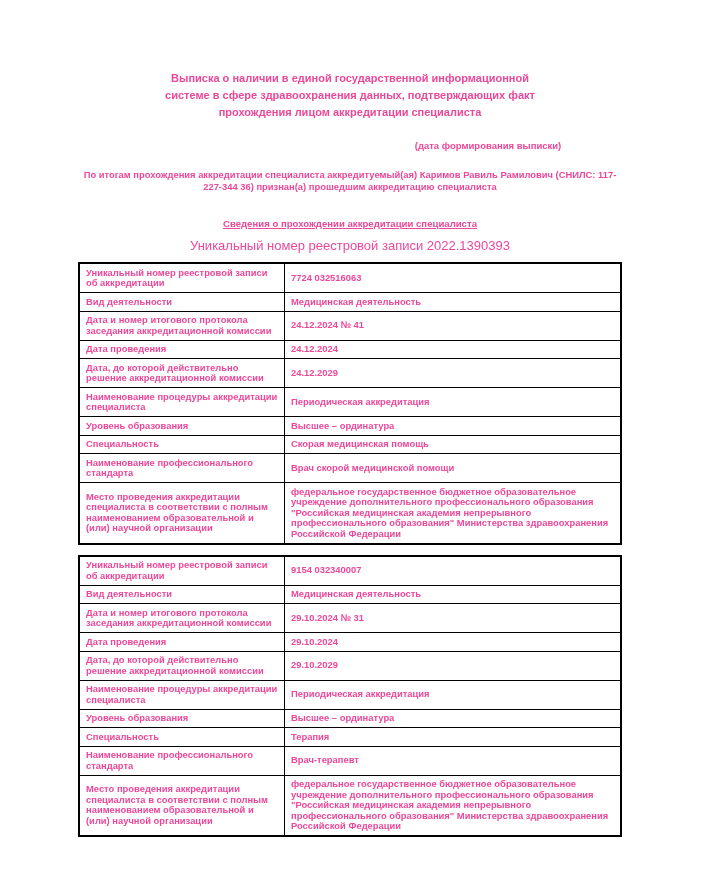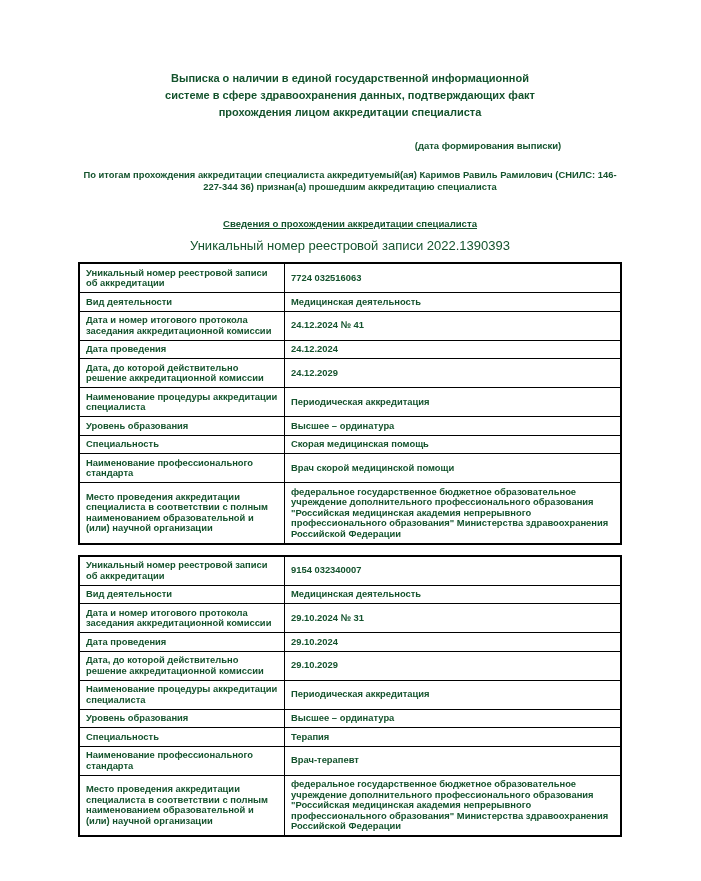--- a/index.html
+++ b/index.html
@@ -1,20 +1,20 @@
 <!DOCTYPE html>
 <html lang="ru"><head>
 <meta charset="utf-8">
 <style>
   html, body { margin: 0; padding: 0; background: #ffffff; }
   .page {
     width: 701px;
     height: 881px;
     background: #ffffff;
-    color: #14532d;
+    color: #ec4899;
     font-family: "Liberation Sans", sans-serif;
     overflow: hidden;
     position: relative;
     box-sizing: border-box;
   }
   .content {
     padding: 70px 79px 0 78px;
     box-sizing: border-box;
   }
   .doc-title {
@@ -97,21 +97,21 @@
     <div class="doc-title">
       <div>Выписка о наличии в единой государственной информационной</div>
       <div>системе в сфере здравоохранения данных, подтверждающих факт</div>
       <div>прохождения лицом аккредитации специалиста</div>
     </div>
 
     <div class="date-block">
       <span class="date-caption">(дата формирования выписки)</span>
     </div>
 
-    <div class="intro">По итогам прохождения аккредитации специалиста аккредитуемый(ая) Каримов Равиль Рамилович (СНИЛС: 146-227-344 36) признан(а) прошедшим аккредитацию специалиста</div>
+    <div class="intro">По итогам прохождения аккредитации специалиста аккредитуемый(ая) Каримов Равиль Рамилович (СНИЛС: 117-227-344 36) признан(а) прошедшим аккредитацию специалиста</div>
 
     <div class="section-heading">Сведения о прохождении аккредитации специалиста</div>
 
     <div class="registry-heading">Уникальный номер реестровой записи 2022.1390393</div>
 
     <table class="acc first">
       <tbody>
         <tr>
           <td class="cell-label">Уникальный номер реестровой записи об аккредитации</td>
           <td class="cell-value">7724 032516063</td>

